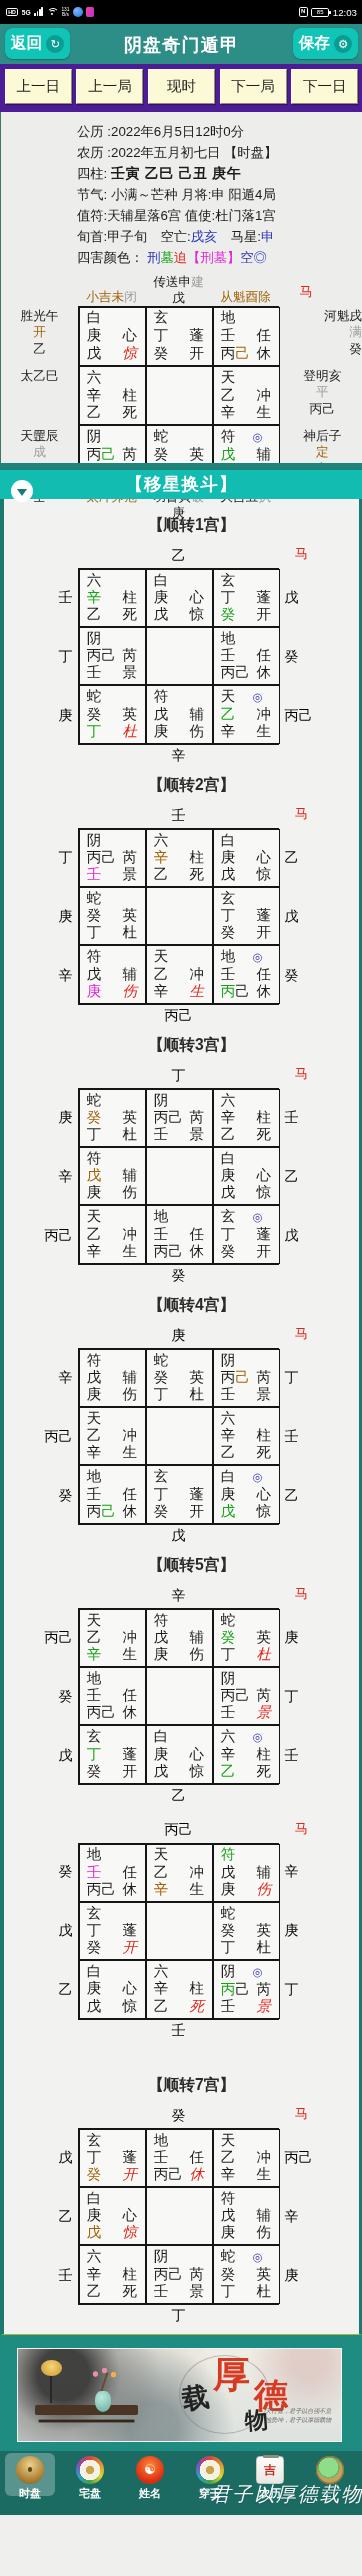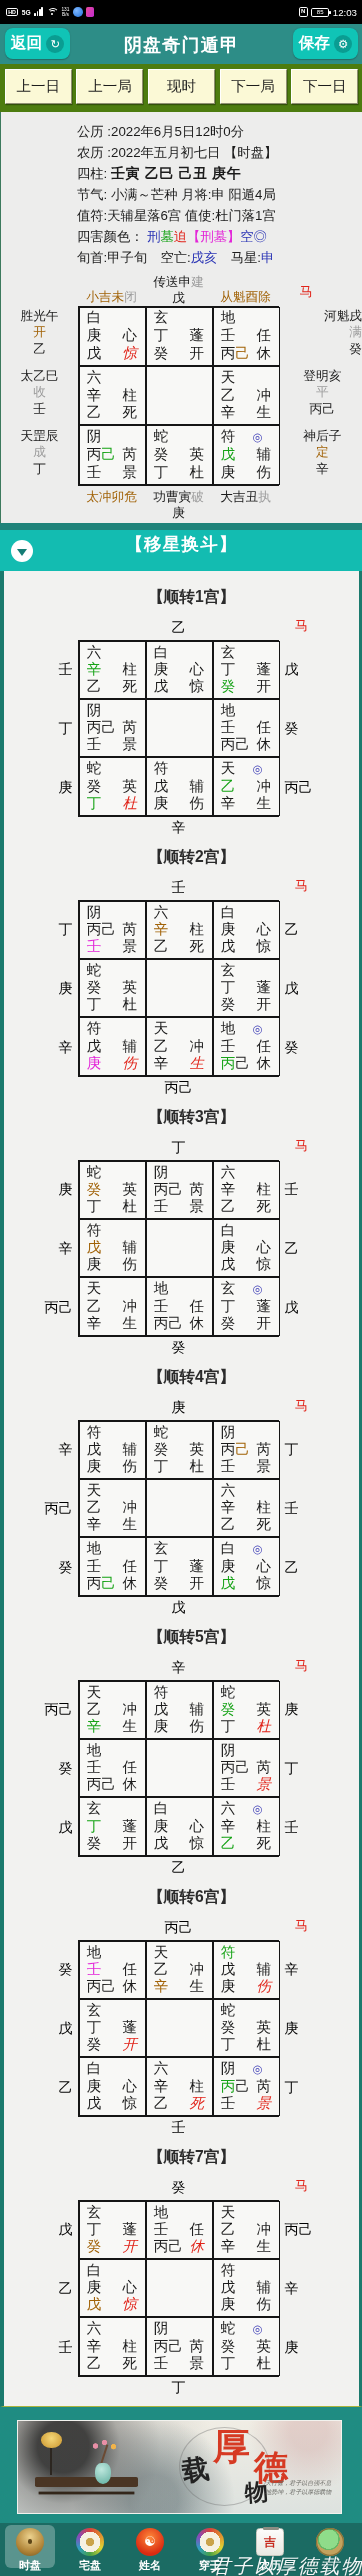--- a/index.html
+++ b/index.html
@@ -29,25 +29,25 @@
 
   
   .app-header{height:40px;background:#2d8d87;position:relative;}
   .hdr-btn{position:absolute;top:4.2px;height:31px;border-radius:7.9px;background:#10c4b6;color:#fff;font-weight:bold;font-size:15.7px;display:flex;align-items:center;gap:4.2px;padding:0 6px;border:none;box-shadow:0 0.6px 1.2px rgba(0,0,0,.25);}
   .hdr-btn .bicon{width:18px;height:18px;border-radius:50%;background:#0a9d92;color:#fff;font-size:11.5px;line-height:18px;text-align:center;font-weight:normal;}
   .btn-back{left:4.8px;}
   .btn-save{right:4.8px;}
   .app-title{position:absolute;left:0;right:0;top:8.5px;text-align:center;color:#fff;font-size:18px;font-weight:bold;letter-spacing:1.2px;}
 
   
-  .toolbar{height:48px;background:#4d7c0f;display:flex;justify-content:space-between;padding:4.8px 4.8px 0 4.8px;}
+  .toolbar{height:48px;background:#4c1d95;display:flex;justify-content:space-between;padding:4.8px 4.8px 0 4.8px;}
   .tb-btn{width:67px;height:35px;background:#fbf9d6;border:1.2px solid;border-color:#ffffff #8f8f72 #8f8f72 #ffffff;box-shadow:0.6px 1.2px 0 rgba(0,0,0,.35);color:#1c1c1c;font-size:14.5px;display:flex;align-items:center;justify-content:center;}
 
   
-  .content-top{background:#ededec;border-left:1.8px solid #3c7a5d;border-right:1.8px solid #3c7a5d;height:411px;box-sizing:border-box;}
+  .content-top{background:#ededec;border-left:1.8px solid #3c7a5d;border-right:1.8px solid #3c7a5d;height:351px;box-sizing:border-box;}
   .info-panel{padding:8.5px 0 0 76px;font-size:13.3px;line-height:21px;color:#1c1c1c;}
   .pillars{font-weight:bold;font-size:14px;letter-spacing:0.6px;}
   .cc-k{color:#1c1c1c;} .cc-a{color:#9c9c9c;} .cc-g{color:#17a317;} .cc-p{color:#a16207;}
   .cc-m{color:#e326d8;} .cc-r{color:#e1251b;font-style:italic;}
   .leg-r{color:#e1251b;} .leg-b{color:#2b35b5;} .leg-g{color:#17a317;} .leg-m{color:#e326d8;}
 
   
   .chart{display:grid;}
   .main-chart{grid-template-columns:77px 67px 67px 67px auto;grid-template-rows:37px 60px 60px 60px 35px;margin-top:1.2px;}
   .sub-chart{grid-template-columns:74px 67px 67px 67px auto;grid-template-rows:28px 59px 59px 59px 19.4px;}
@@ -61,21 +61,21 @@
   .horse{color:#e1251b;font-size:13.3px;}
   .sub-top{display:flex;align-items:flex-end;justify-content:center;font-size:14px;padding-bottom:3.6px;}
   .sub-bottom{text-align:center;font-size:14px;padding-top:2.4px;}
   .sub-side{display:flex;align-items:center;font-size:14px;}
   .sub-side.sleft{justify-content:flex-end;padding-right:5.4px;}
   .sub-side.sright{justify-content:flex-start;padding-left:5.4px;}
   .sub-title{text-align:center;font-size:15.7px;font-weight:bold;color:#2b2b2b;line-height:19.4px;margin-bottom:6px;margin-left:20px;}
   .sub-block{height:260px;padding-top:15.7px;box-sizing:border-box;}
 
   
-  .section-bar{height:48px;background:#13bcb1;border-top:7.3px solid #1f837a;box-sizing:border-box;position:relative;}
+  .section-bar{height:36px;background:#13bcb1;border-top:7.3px solid #1f837a;box-sizing:border-box;position:relative;}
   .sec-title{text-align:center;color:#fff;font-size:17.5px;font-weight:bold;line-height:28px;letter-spacing:1.2px;}
   .collapse-circle{position:absolute;left:11px;top:10.3px;width:22px;height:22px;border-radius:50%;background:#fff;display:flex;align-items:center;justify-content:center;}
   .collapse-circle b{width:0;height:0;border-left:5.4px solid transparent;border-right:5.4px solid transparent;border-top:7.3px solid #157d75;display:block;margin-top:1.8px;}
 
   
   .sub-panel{background:#f2f2f0;border-left:4.8px solid #1b7a6d;border-right:4.8px solid #1b7a6d;border-bottom:1.8px solid #aab43d;height:1836px;box-sizing:border-box;}
 
   
   .bottom-area{height:180px;background:#1f8c82;position:relative;}
   .ad-banner{position:absolute;left:17px;top:13.3px;width:325px;height:94px;border:1.8px solid #f2f2ee;background:
@@ -164,46 +164,46 @@
 </div>
 
 <div class="content-top" data-interactable="false">
   <div class="info-panel" data-interactable="false">
     <div data-interactable="false">公历 :2022年6月5日12时0分</div>
     <div data-interactable="false">农历 :2022年五月初七日 【时盘】</div>
     <div data-interactable="false"><span>四柱:</span> <span class="pillars" data-interactable="false">壬寅  乙巳  己丑  庚午</span></div>
     <div data-interactable="false">节气: 小满～芒种 月将:申 阳遁4局</div>
     <div data-interactable="false">值符:天辅星落6宫 值使:杜门落1宫</div>
     <div data-interactable="false">
+      <span>旬首:甲子旬</span>　<span>空亡:</span><span class="leg-b">戌亥</span>　<span>马星:</span><span class="leg-b">申</span>
+    </div>
+    <div data-interactable="false">
       <span>四害颜色：</span>
       <span class="leg-b">刑</span><span class="leg-g">墓</span><span class="leg-r">迫</span><span class="leg-m">【刑墓】</span><span class="leg-b">空◎</span>
-    </div>
-    <div data-interactable="false">
-      <span>旬首:甲子旬</span>　<span>空亡:</span><span class="leg-b">戌亥</span>　<span>马星:</span><span class="leg-b">申</span>
     </div>
   </div>
   <div id="main-chart-slot" data-interactable="false">
       <div class="chart main-chart" data-interactable="false">
         <div class="olabel" data-interactable="false" style="align-self: end; grid-area: 1 / 2;">
           <div data-interactable="false"><span class="cc-p" data-interactable="false">小吉未</span><span class="cc-a" data-interactable="false">闭</span></div>
         </div>
         <div class="olabel" data-interactable="false" style="align-self: end; grid-area: 1 / 3;">
           <div data-interactable="false"><span class="cc-k" data-interactable="false">传送申</span><span class="cc-a" data-interactable="false">建</span></div>
           <div class="stemline" data-interactable="false"><span class="cc-k" data-interactable="false">戊</span></div>
         </div>
         <div class="olabel" data-interactable="false" style="align-self: end; grid-area: 1 / 4;">
           <div data-interactable="false"><span class="cc-p" data-interactable="false">从魁酉</span><span class="cc-p" data-interactable="false">除</span></div>
         </div>
         <div class="horse" data-interactable="false" style="padding-left: 20.6px; padding-top: 14.5px; grid-area: 1 / 5;">马</div>
         <div class="sidelabel" data-interactable="false" style="grid-area: 2 / 1;">
           <div data-interactable="false"><span class="cc-k" data-interactable="false">胜光午</span></div>
           <div data-interactable="false"><span class="cc-p" data-interactable="false">开</span></div>
           <div data-interactable="false"><span class="cc-k" data-interactable="false">乙</span></div>
         </div>
-        <div class="sidelabel" data-interactable="false" style="grid-area: 3 / 1;">
+        <div class="sidelabel" data-interactable="false" style="grid-area: 3 / 1; gap: 44px;">
           <div data-interactable="false"><span class="cc-k" data-interactable="false">太乙巳</span></div>
           <div data-interactable="false"><span class="cc-a" data-interactable="false">收</span></div>
           <div data-interactable="false"><span class="cc-k" data-interactable="false">壬</span></div>
         </div>
         <div class="sidelabel" data-interactable="false" style="grid-area: 4 / 1;">
           <div data-interactable="false"><span class="cc-k" data-interactable="false">天罡辰</span></div>
           <div data-interactable="false"><span class="cc-a" data-interactable="false">成</span></div>
           <div data-interactable="false"><span class="cc-k" data-interactable="false">丁</span></div>
         </div>
         <div class="sidelabel" data-interactable="false" style="padding-left: 3px; grid-area: 2 / 5; text-align: right;">
@@ -955,21 +955,20 @@
             </div>
             <div class="cl" data-interactable="false">
               <span data-interactable="false"><span class="cc-g" data-interactable="false">乙</span></span>
               <span class="cc-k" data-interactable="false">死</span>
             </div>
           </div>
         </div>
       </div>
     </div>
     <div class="sub-block" data-interactable="false">
-      <div class="sub-title" data-interactable="false">【顺转6宫】</div>
       <div class="chart sub-chart" data-interactable="false">
         <div class="sub-top" data-interactable="false" style="grid-area: 1 / 3;">丙己</div>
         <div class="horse" data-interactable="false" style="align-self: end; padding-left: 15.7px; padding-bottom: 4.8px; grid-area: 1 / 5;">马</div>
         <div class="sub-side sleft" data-interactable="false" style="grid-area: 2 / 1;">癸</div>
         <div class="sub-side sleft" data-interactable="false" style="grid-area: 3 / 1;">戊</div>
         <div class="sub-side sleft" data-interactable="false" style="grid-area: 4 / 1;">乙</div>
         <div class="sub-side sright" data-interactable="false" style="grid-area: 2 / 5;">辛</div>
         <div class="sub-side sright" data-interactable="false" style="grid-area: 3 / 5;">庚</div>
         <div class="sub-side sright" data-interactable="false" style="grid-area: 4 / 5;">丁</div>
         <div class="sub-bottom" data-interactable="false" style="grid-area: 5 / 3;">壬</div>

